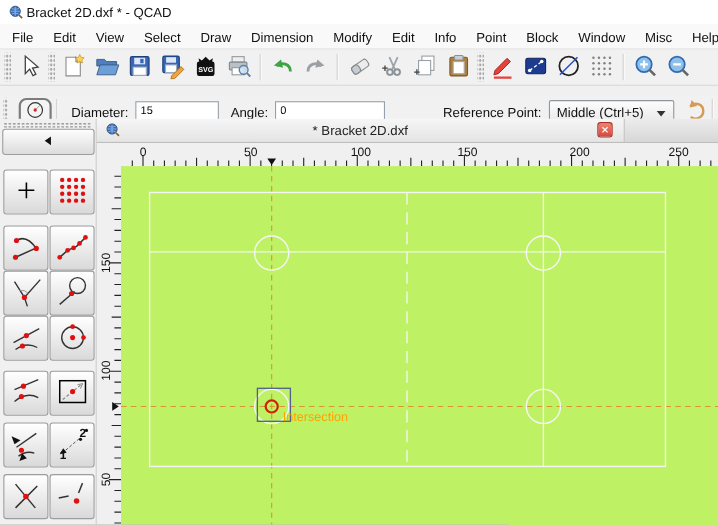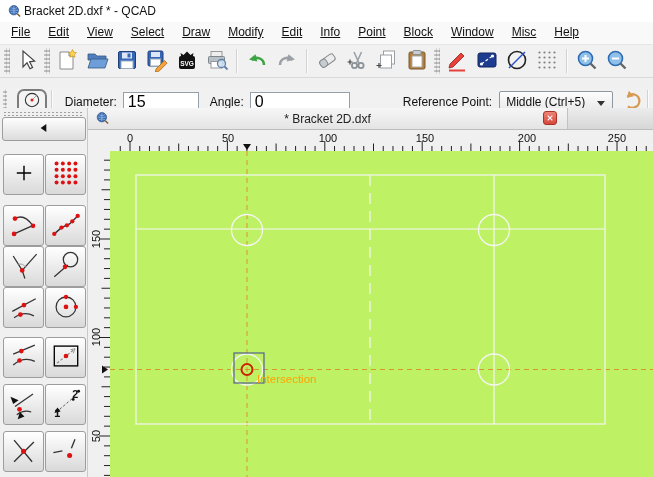--- a/index.html
+++ b/index.html
@@ -5,42 +5,42 @@
   html,body{margin:0;padding:0;background:#888;}
   *{box-sizing:border-box;}
   .app{position:relative;width:653px;height:477px;background:#f0f0f0;overflow:hidden;
        font-family:"Liberation Sans",sans-serif;font-size:12px;color:#111;}
   
   .titlebar{position:absolute;top:0;left:0;right:0;height:22px;background:#fff;
             display:flex;align-items:center;padding-left:7px;gap:2px;}
   .titlebar .ico{width:15px;height:15px;display:inline-block;}
   
   .menubar{position:absolute;top:22px;left:0;right:0;height:22px;background:#f9f9f9;
-           display:flex;align-items:flex-start;padding-left:2px;text-decoration:underline;}
+           display:flex;align-items:flex-end;padding-left:2px;}
   .menu-item{padding:3px 9px;cursor:default;}
   
   .toolbar{position:absolute;top:44px;left:0;right:0;height:34px;background:#f1f1f1;
            border-top:1px solid #e6e6e6;border-bottom:1px solid #d9d9d9;
            display:flex;align-items:center;padding-left:2px;}
   .tb-btn{width:30px;height:28px;display:flex;align-items:center;justify-content:center;
           border:1px solid transparent;border-radius:2px;}
   .tb-btn svg{width:24px;height:24px;}
   .tb-handle{width:6px;height:26px;margin:0 2px;
              background-image:radial-gradient(#a8a8a8 1px,transparent 1.2px);
              background-size:3px 4px;background-position:1px 1px;}
   .tb-sep{width:2px;height:24px;margin:0 4px;border-left:1px solid #d2d2d2;border-right:1px solid #fbfbfb;}
   
   .optionsbar{position:absolute;top:87px;left:0;right:0;height:30px;background:#f1f1f1;
               border-bottom:1px solid #cfcfcf;display:flex;align-items:center;}
   .opt-toolbtn{width:38px;height:26px;margin-left:8px;border:2px solid #7c7c7c;border-radius:7px;
                background:#f4f4f4;display:flex;align-items:center;justify-content:center;}
   .opt-toolbtn svg{width:20px;height:20px;}
   .opt-label{margin-left:11px;white-space:nowrap;}
   .opt-input{height:20px;border:1px solid #95a0aa;background:#fff;padding:0 4px;
-             font-family:"Liberation Sans",sans-serif;font-size:16px;}
+             font-family:"Liberation Sans",sans-serif;font-size:10px;}
   .dropdown{width:148px;height:22px;margin-left:7px;border:1px solid #8f979e;border-radius:2px;
             background:linear-gradient(#fdfdfd,#e7e7e7);display:flex;align-items:center;
             padding:0 6px;position:relative;}
   .dd-arrow{position:absolute;right:7px;top:9px;width:0;height:0;
             border-left:4px solid transparent;border-right:4px solid transparent;border-top:5px solid #333;}
   .reset-btn{width:30px;height:26px;margin-left:8px;display:flex;align-items:center;justify-content:center;}
   .reset-btn svg{width:22px;height:22px;}
   
   .sidebar{position:absolute;top:108px;left:0;width:88px;bottom:0;background:#f0f0f0;
            border-right:1px solid #c9c9c9;}
@@ -87,20 +87,21 @@
         </svg></span>
     <span>Bracket 2D.dxf * - QCAD</span>
   </div>
 
   <div class="menubar" id="menubar">
       <span class="menu-item">File</span>
       <span class="menu-item">Edit</span>
       <span class="menu-item">View</span>
       <span class="menu-item">Select</span>
       <span class="menu-item">Draw</span>
+      <span class="menu-item">Dimension</span>
       <span class="menu-item">Modify</span>
       <span class="menu-item">Edit</span>
       <span class="menu-item">Info</span>
       <span class="menu-item">Point</span>
       <span class="menu-item">Block</span>
       <span class="menu-item">Window</span>
       <span class="menu-item">Misc</span>
       <span class="menu-item">Help</span>
     </div>
 

